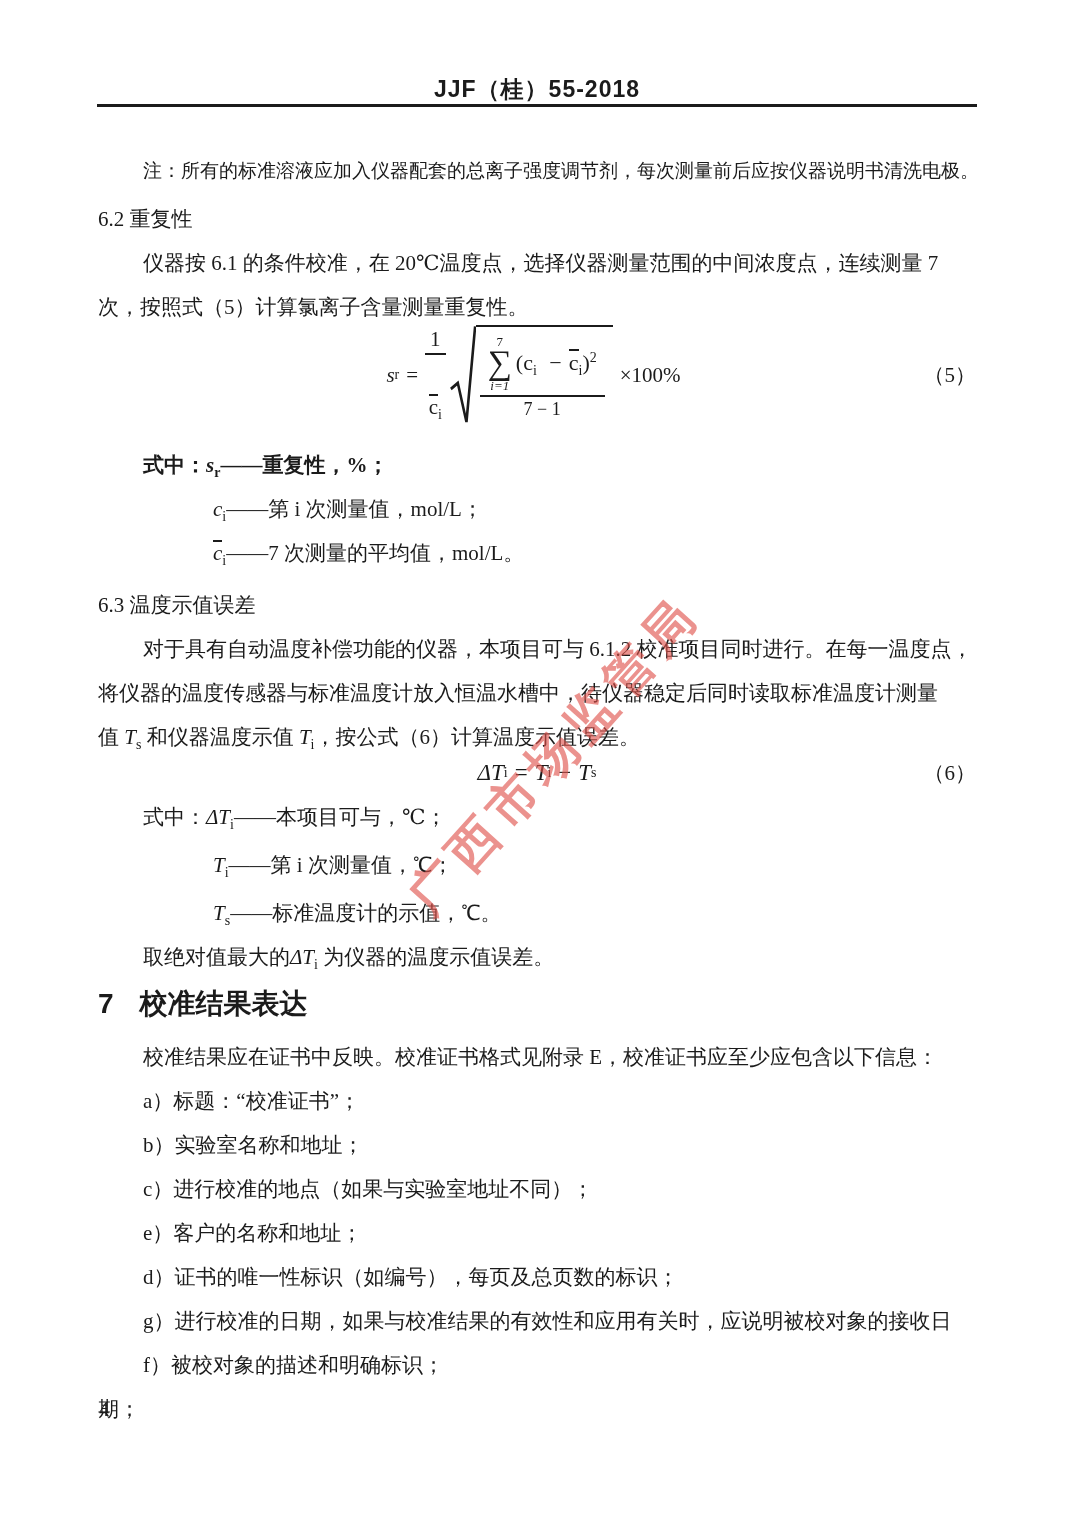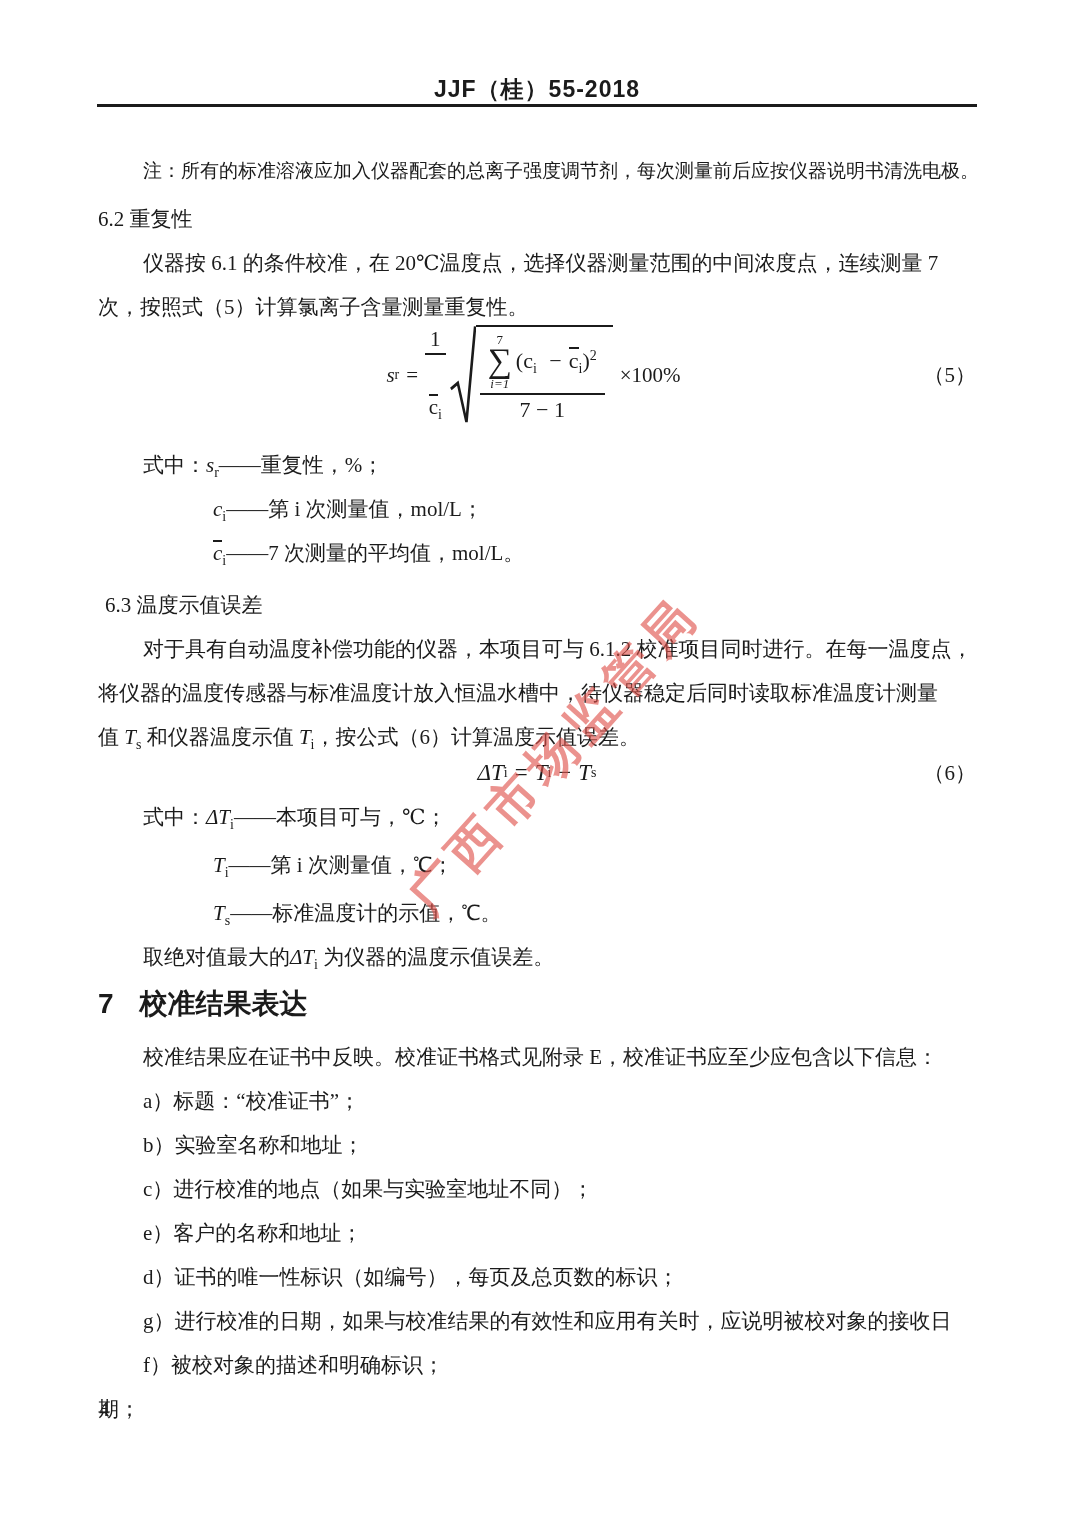--- a/index.html
+++ b/index.html
@@ -13,41 +13,41 @@
     font-family:"Liberation Sans","DejaVu Sans",sans-serif;
     font-weight:bold;font-size:23px;line-height:26px;letter-spacing:1px;
   }
   .header-rule{margin:2px 97px 0 97px;border:none;border-top:3px solid #1b1b1b;height:0;}
   .content{padding:0 98px;font-size:21px;}
   .tline{height:44px;line-height:44px;white-space:nowrap;}
   .indent{padding-left:45px;}
   .indent2{padding-left:115px;}
   .note-line{font-size:19px;margin-top:42px;}
   .sec-heading{margin-top:4px;}
-  .sec-heading-63{margin-top:8px;margin-left:7px;}
+  .sec-heading-63{margin-top:8px;}
   
   .formula-row{position:relative;display:flex;justify-content:center;align-items:center;}
   .formula-5{height:104px;margin-top:-6px;}
   .formula-6{height:44px;margin-top:-8px;font-size:23px;}
   .formula-label{position:absolute;right:0;top:50%;transform:translateY(-50%);font-size:21px;}
   .math{display:inline-flex;align-items:center;}
   .mi{font-style:italic;}
   .mo{margin:0 7px;}
   .ssub{font-size:14px;vertical-align:-5px;}
   .ssup{font-size:14px;vertical-align:8px;}
   .frac{display:inline-flex;flex-direction:column;align-items:center;line-height:1.1;}
   .frac .fnum{border-bottom:2px solid #1b1b1b;padding:0 5px 2px 5px;text-align:center;}
   .frac .fden{padding-top:2px;text-align:center;margin-top:37px;}
   .ol{display:inline-block;border-top:2px solid #1b1b1b;line-height:1;padding-top:1px;}
   .sqrt{display:inline-flex;height:100px;margin-left:4px;}
   .rad-svg{width:26px;height:100px;}
   .radicand{border-top:2.5px solid #1b1b1b;display:flex;align-items:center;padding:3px 8px 0 4px;}
   .bigfrac{display:inline-flex;flex-direction:column;align-items:center;line-height:1.1;}
   .bigfrac .bf-num{display:inline-flex;align-items:center;border-bottom:2px solid #1b1b1b;padding:0 8px 3px 8px;}
-  .bigfrac .bf-den{padding-top:3px;font-size:22px;}
+  .bigfrac .bf-den{padding-top:3px;font-size:18px;}
   .sum{display:inline-flex;flex-direction:column;align-items:center;line-height:1;margin-right:4px;}
   .sum .lim{font-size:13px;font-style:italic;}
   .sum .lim-up{font-style:normal;}
   .sigma{font-size:34px;line-height:0.9;}
   .sum-expr{font-size:22px;}
   
   .h7{margin-top:8px;height:34px;line-height:34px;
       font-family:"Liberation Sans","DejaVu Sans",sans-serif;font-weight:bold;font-size:28px;}
   .h7 .h7-text{margin-left:26px;}
   .intro{margin-top:14px;}
@@ -108,21 +108,21 @@
               </span>
               <span class="bf-den">7 − 1</span>
             </span>
           </span>
         </span>
         <span class="mo">×100%</span>
       </span>
       <span class="formula-label">（5）</span>
     </div>
 
-    <div class="tline indent" style="margin-top:16px;">
+    <div class="tline indent" style="margin-top:16px;font-weight:bold;">
       <span>式中：</span><span class="mi">s</span><span class="ssub">r</span><span>——重复性，%；</span>
     </div>
     <div class="tline indent2">
       <span class="mi">c</span><span class="ssub">i</span><span>——第 i 次测量值，mol/L；</span>
     </div>
     <div class="tline indent2">
       <span class="mi ol">c</span><span class="ssub">i</span><span>——7 次测量的平均值，mol/L。</span>
     </div>
 
     <div class="tline sec-heading-63">6.3 温度示值误差</div>

